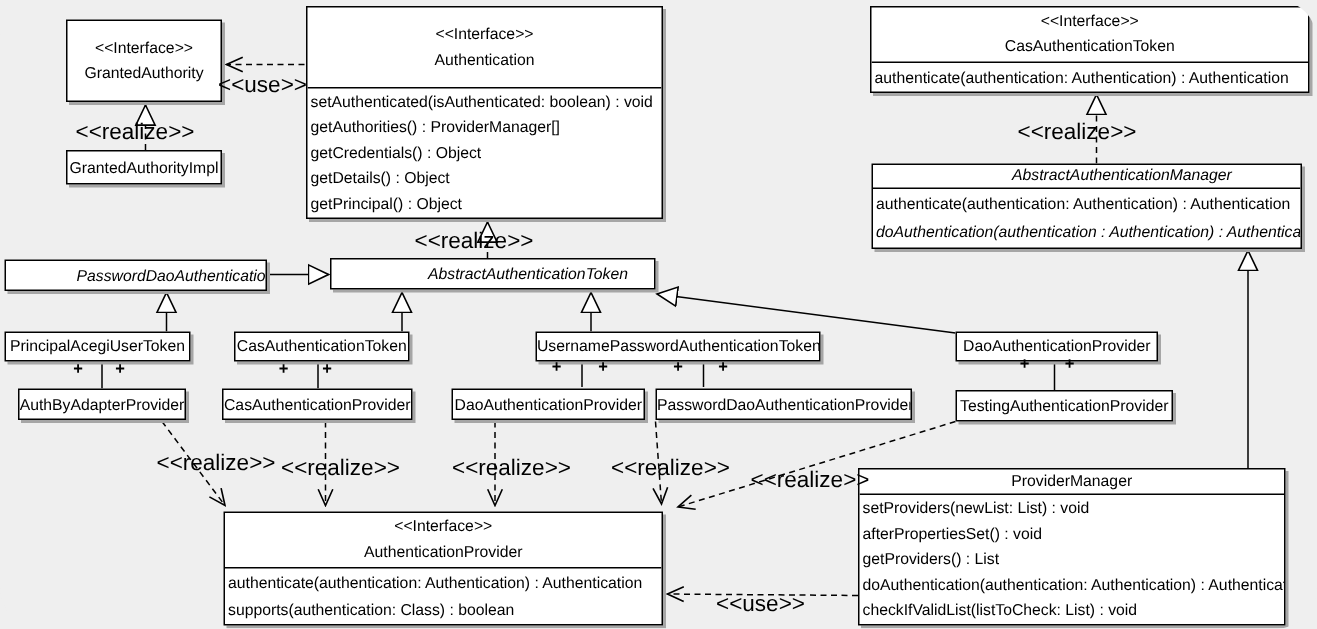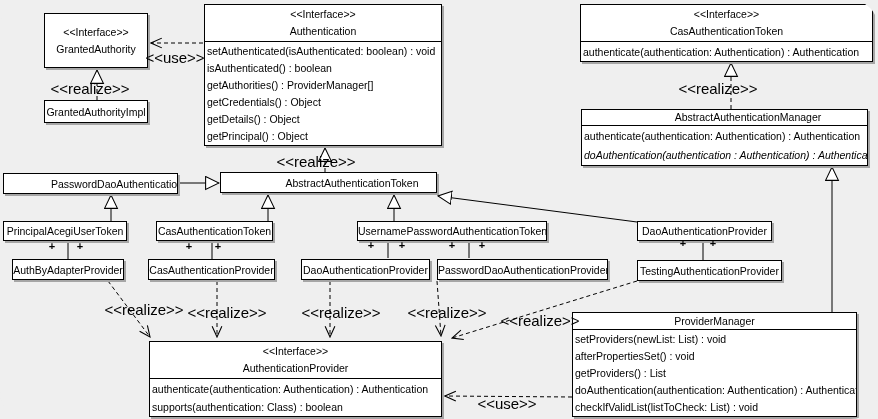--- a/index.html
+++ b/index.html
@@ -11,21 +11,21 @@
   }
   svg.wires{position:absolute;left:0;top:0;z-index:1;}
   .box{
     position:absolute;z-index:2;background:#fff;border:1px solid #000;
     box-shadow:2px 2px 0 0 #a6a6a6;box-sizing:border-box;
     display:flex;flex-direction:column;overflow:hidden;
   }
   .title{flex:1;display:flex;flex-direction:column;justify-content:center;text-align:center;overflow:hidden;}
   .stereo,.cname{line-height:17px;white-space:nowrap;}
   .nameonly .cname{line-height:normal;}
-  .abstract .cname{margin-left:47px;}
+  .abstract .cname{font-style:italic;margin-left:47px;}
   .methods{flex:0 0 auto;border-top:1px solid #000;padding:1px 0 0 2px;overflow:hidden;}
   .m{line-height:17px;height:17px;white-space:nowrap;overflow:hidden;}
   .lh18 .m{line-height:18px;height:18px;}
   .lh19 .m{line-height:19px;height:19px;}
   .m.it{font-style:italic;}
   .edge-label{
     position:absolute;z-index:3;transform:translate(-50%,-50%);
     white-space:nowrap;font-size:15px;
   }
   .plus{position:absolute;z-index:3;transform:translate(-50%,-50%);font-size:11px;font-weight:bold;}
@@ -86,21 +86,20 @@
       </div>
   </div>
 
   <div class="box" style="left:204px;top:4px;width:238px;height:142px">
     <div class="title">
       <div class="stereo">&lt;&lt;Interface&gt;&gt;</div>
       <div class="cname">Authentication</div>
     </div>
     <div class="methods">
       <div class="m">setAuthenticated(isAuthenticated: boolean) : void</div>
-      <div class="m">isAuthenticated() : boolean</div>
       <div class="m">getAuthorities() : ProviderManager[]</div>
       <div class="m">getCredentials() : Object</div>
       <div class="m">getDetails() : Object</div>
       <div class="m">getPrincipal() : Object</div>
     </div>
   </div>
 
   <div class="box" style="left:580px;top:4px;width:293px;height:58px">
     <div class="title">
       <div class="stereo">&lt;&lt;Interface&gt;&gt;</div>

